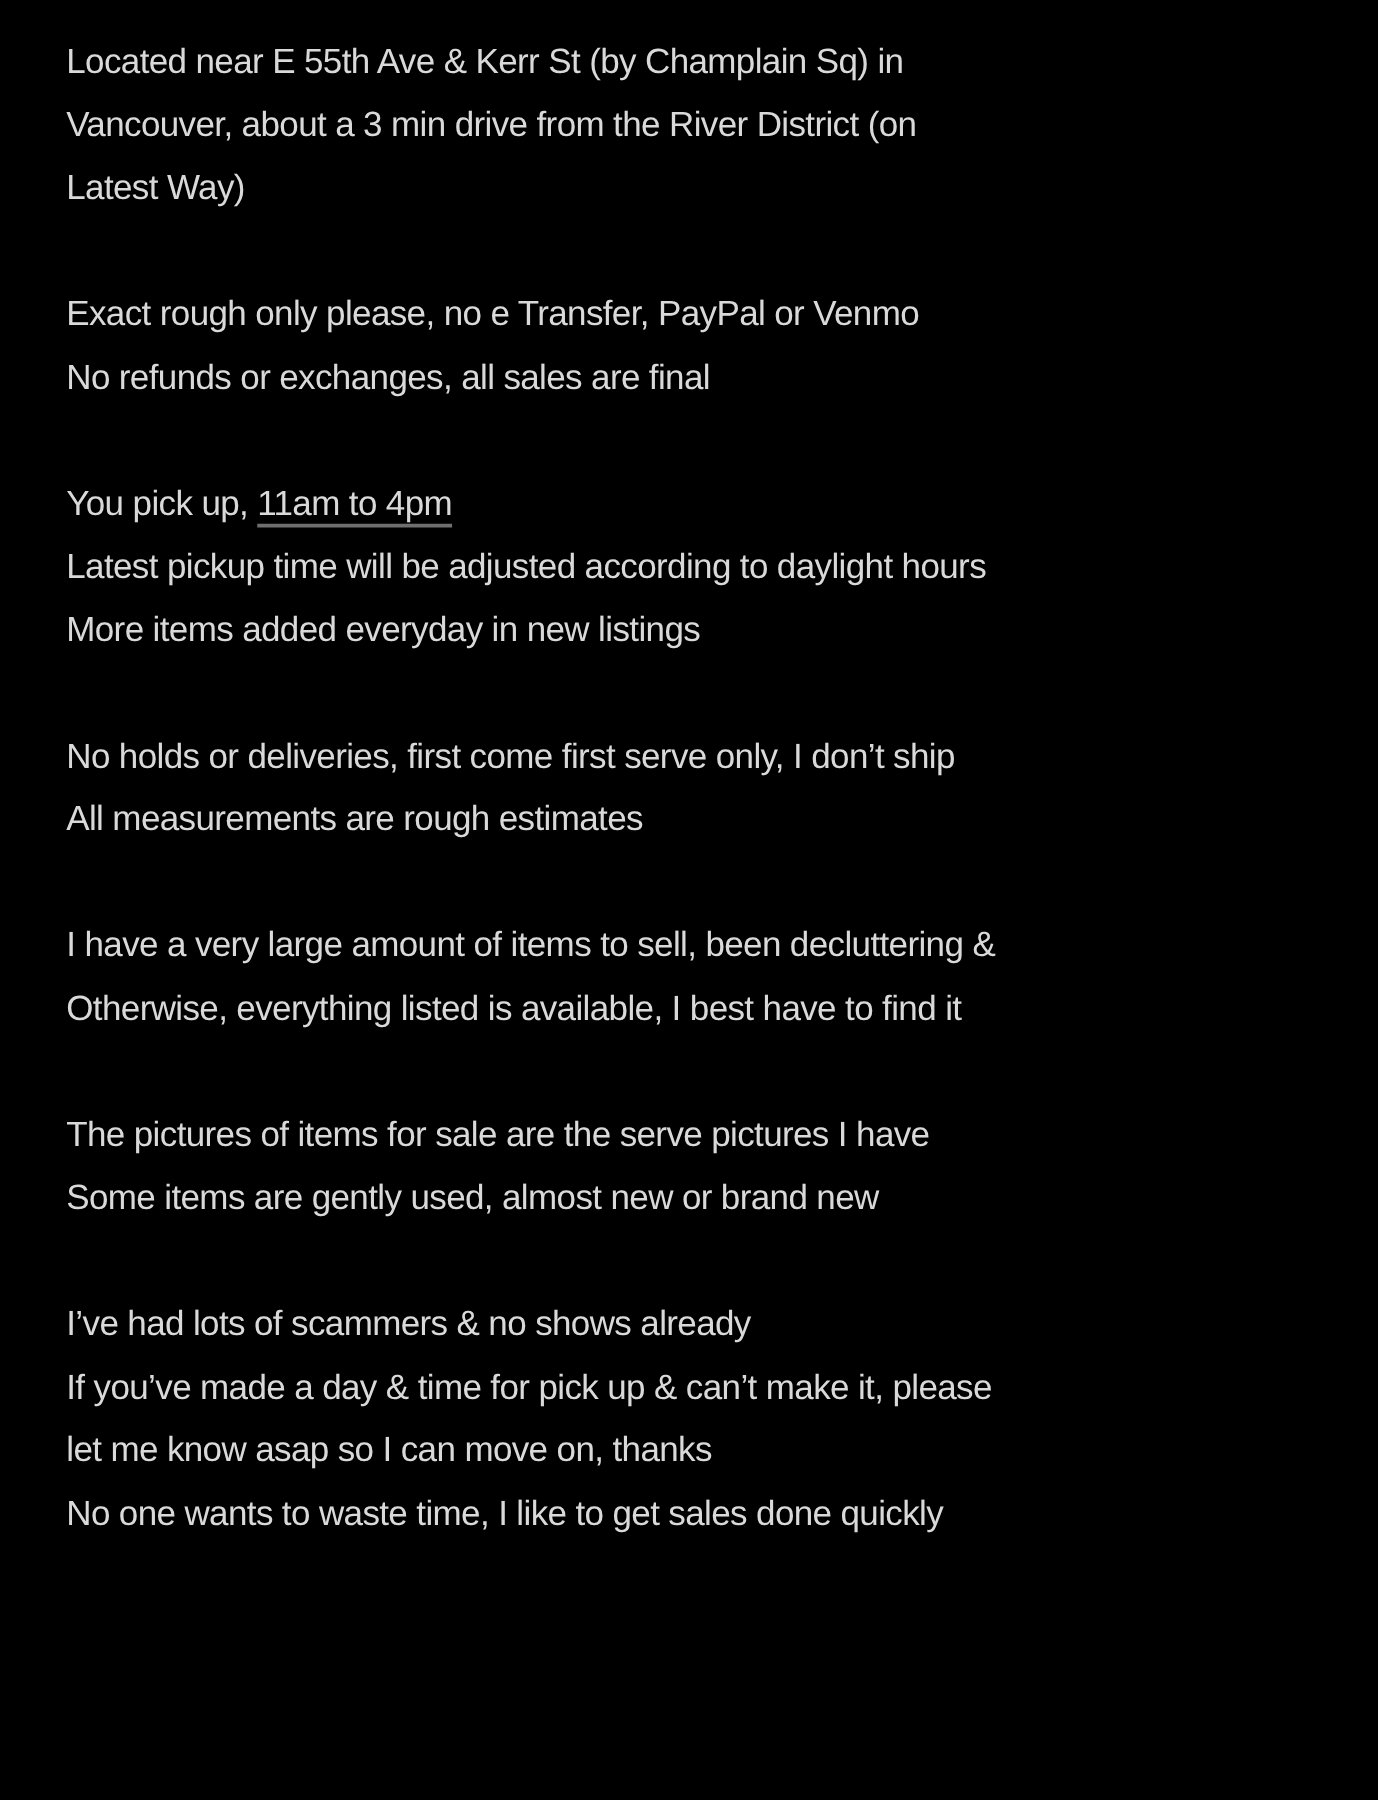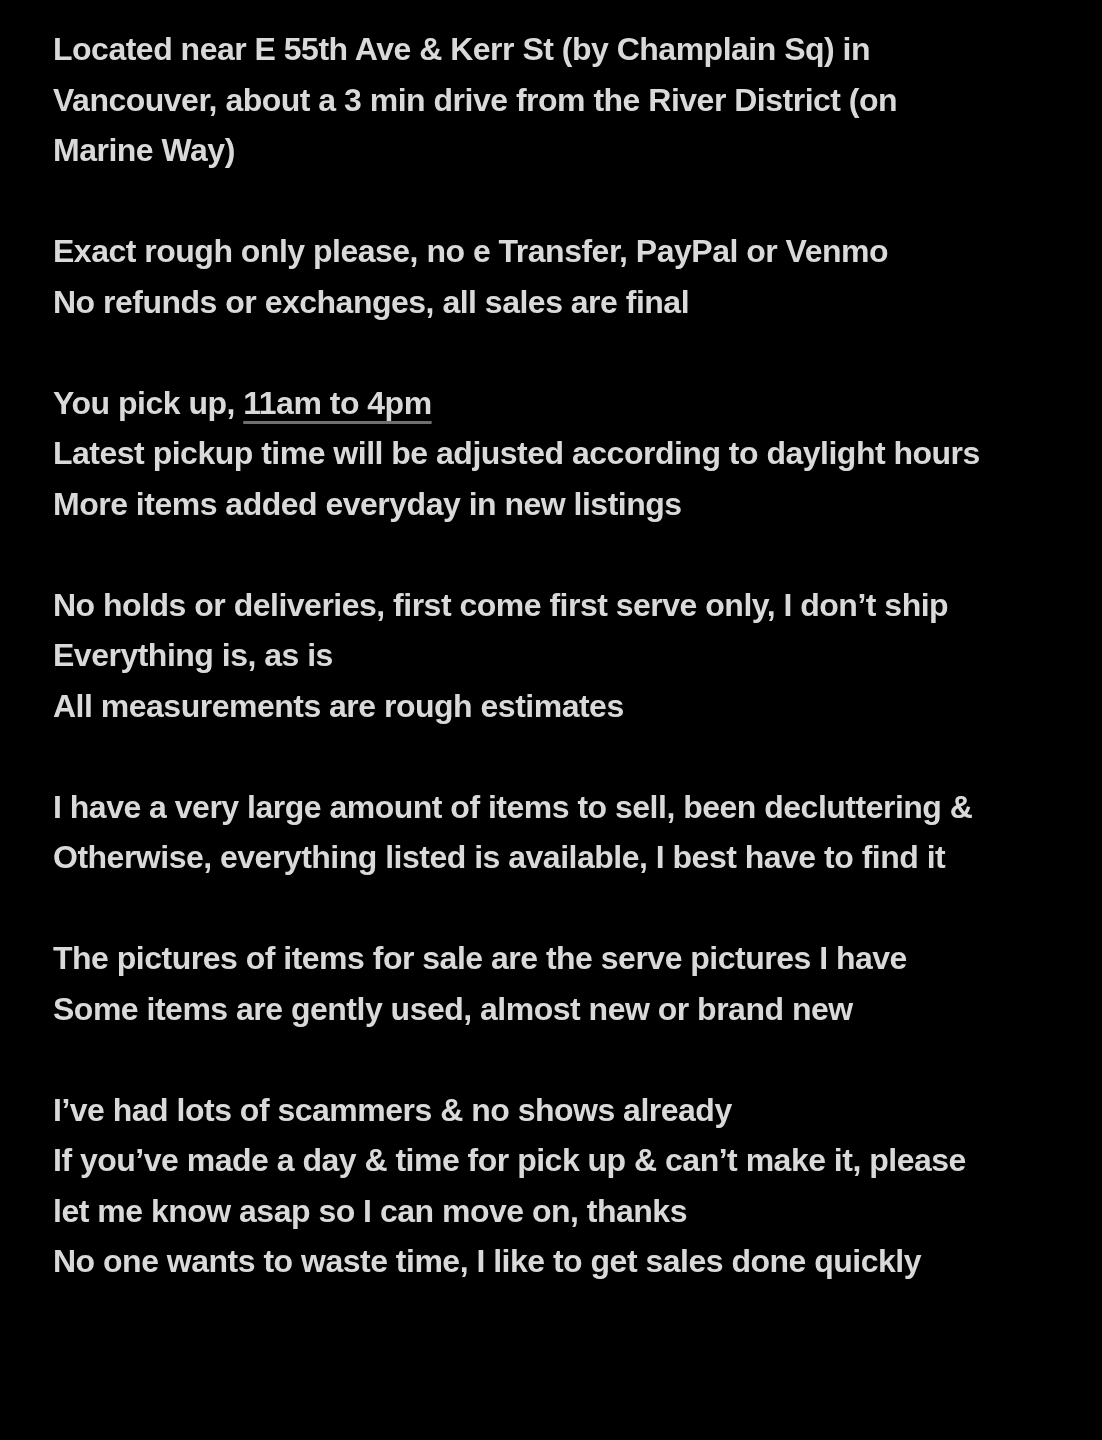--- a/index.html
+++ b/index.html
@@ -11,22 +11,22 @@
     width: 1102px;
     height: 1440px;
     overflow: hidden;
   }
   .page {
     box-sizing: border-box;
     width: 1102px;
     height: 1440px;
     padding: 24px 40px 0 53px;
     font-family: "Liberation Sans", sans-serif;
-    font-weight: 700;
-    font-size: 32px;
+    font-weight: 400;
+    font-size: 28px;
     letter-spacing: -0.5px;
     line-height: 50.5px;
     color: #d9d9d9;
     -webkit-font-smoothing: antialiased;
   }
   .para {
     margin: 0 0 50.5px 0;
   }
   .para:last-child {
     margin-bottom: 0;
@@ -43,37 +43,36 @@
   }
 </style>
 </head>
 <body>
 
 <div class="page">
 
   <div class="para">
     <div class="line">Located near E 55th Ave &amp; Kerr St (by Champlain Sq) in</div>
     <div class="line">Vancouver, about a 3 min drive from the River District (on</div>
-    <div class="line">Marine Way)</div>
+    <div class="line">Latest Way)</div>
   </div>
 
   <div class="para">
     <div class="line">Exact rough only please, no e Transfer, PayPal or Venmo</div>
     <div class="line">No refunds or exchanges, all sales are final</div>
   </div>
 
   <div class="para">
     <div class="line"><span>You pick up, </span><span class="underline">11am to 4pm</span></div>
     <div class="line">Latest pickup time will be adjusted according to daylight hours</div>
     <div class="line">More items added everyday in new listings</div>
   </div>
 
   <div class="para">
     <div class="line">No holds or deliveries, first come first serve only, I don’t ship</div>
-    <div class="line">Everything is, as is</div>
     <div class="line">All measurements are rough estimates</div>
   </div>
 
   <div class="para">
     <div class="line">I have a very large amount of items to sell, been decluttering &amp;</div>
     <div class="line">Otherwise, everything listed is available, I best have to find it</div>
   </div>
 
   <div class="para">
     <div class="line">The pictures of items for sale are the serve pictures I have</div>

